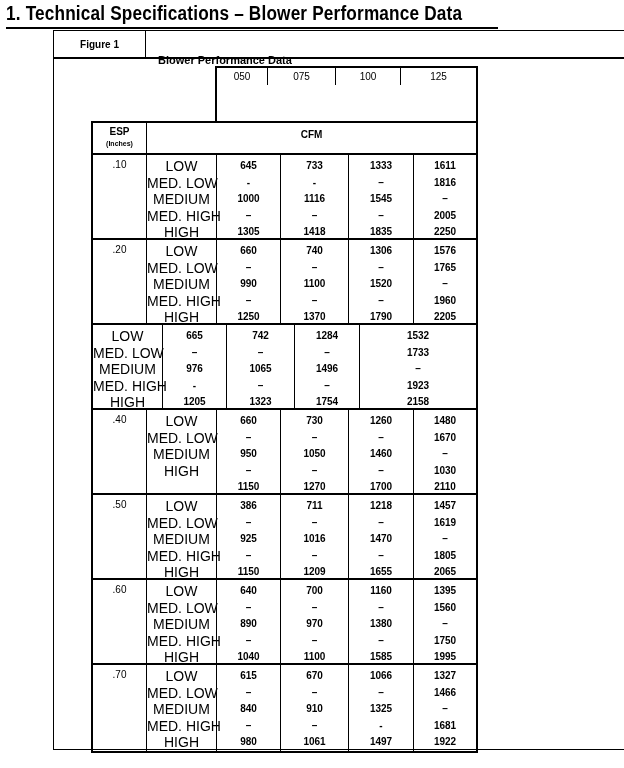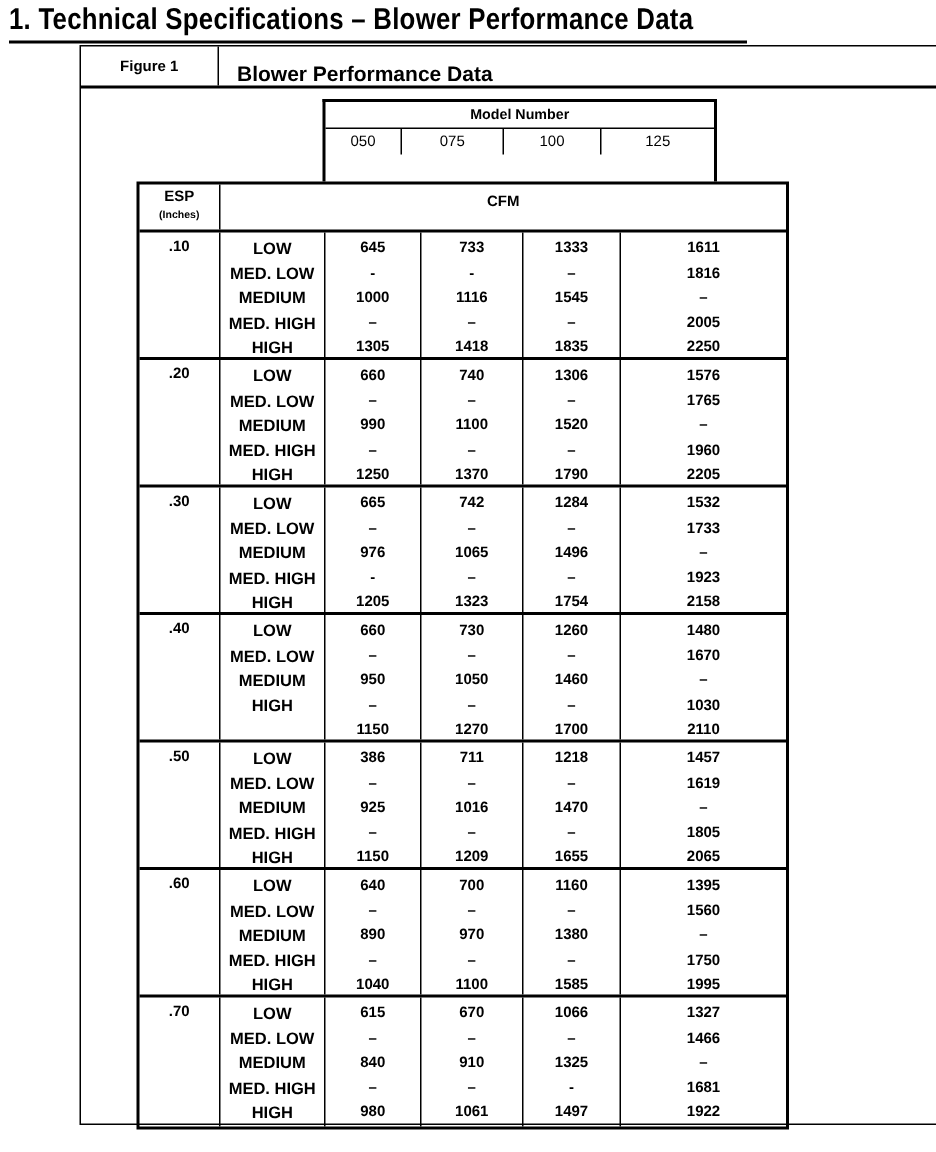--- a/index.html
+++ b/index.html
@@ -9,64 +9,63 @@
            letter-spacing:0.2px; transform:scaleX(0.86); transform-origin:left top;
            white-space:nowrap; }
   .title-rule { position:absolute; left:6px; top:27px; width:492px; height:2px; background:#000; }
   .frame { position:absolute; left:8px; top:30px; width:595px; height:720px;
            border:1.5px solid #000; box-sizing:border-box;margin-left:45px; }
   .fig-row { position:absolute; left:0; top:0; width:100%; height:28px;
              border-bottom:2px solid #000; box-sizing:border-box; }
   .fig-label { position:absolute; left:0; top:0; width:92px; height:26px; border-right:1.5px solid #000;
                font-size:10px; font-weight:bold; display:flex; align-items:center; justify-content:center;
                box-sizing:border-box; }
-  .fig-title { position:absolute; left:104px; top:5px; height:26px; font-size:14px; font-weight:bold;
+  .fig-title { position:absolute; left:104px; top:16px; height:26px; font-size:11px; font-weight:bold;
                display:flex; align-items:center; }
   .model-box { position:absolute; left:215px; top:66px; width:263px; height:55px;
                border:2px solid #000; border-bottom:none; box-sizing:border-box; }
   .model-row { height:18px; border-bottom:1.5px solid #000; box-sizing:border-box;
                font-size:9.5px; font-weight:bold; display:flex; align-items:center; justify-content:center; }
   .model-cols { display:flex; height:17px; border-bottom:none; }
   .model-cols div { font-size:10px; display:flex; align-items:center; justify-content:center;
                     border-right:1.5px solid #000; box-sizing:border-box; }
   .model-cols div:last-child { border-right:none; }
-  .grid { position:absolute; left:91px; top:121px; width:435px; border:2px solid #000; box-sizing:border-box; }
+  .grid { position:absolute; left:91px; top:121px; width:387px; border:2px solid #000; box-sizing:border-box; }
   .hdr { display:flex; height:32px; border-bottom:2px solid #000; box-sizing:border-box; }
   .hdr .esp { width:54px; border-right:1.5px solid #000; box-sizing:border-box; text-align:center;
               font-weight:bold; font-size:10px; padding-top:4px; line-height:10px; }
   .hdr .esp small { font-size:7px; font-weight:bold; display:block; margin-top:2px; }
   .hdr .tap { width:70px; border-right:1.5px solid #000; box-sizing:border-box; font-weight:bold;
               font-size:10px; display:flex; align-items:center; justify-content:center; }
   .hdr .cfm { flex:1; text-align:center; font-weight:bold; font-size:10px; padding-top:6px; }
   .group { display:flex; height:85px; border-bottom:2px solid #000; box-sizing:border-box; }
   .group:last-child { border-bottom:none; height:86px; }
   .group .esp-val { width:54px; border-right:1.5px solid #000; box-sizing:border-box; text-align:center;
-                    font-size:10px; font-weight:bold; padding-top:4px; }
+                    font-size:10px; font-weight:normal; padding-top:4px; }
   .col { box-sizing:border-box; border-right:1.5px solid #000; padding-top:3px; }
   .col:last-child { border-right:none; }
   .col.tap { width:70px; }
   .col.c050 { width:64px; } .col.c075 { width:68px; } .col.c100 { width:65px; } .col.c125 { flex:1; }
   .cell { height:16.5px; line-height:16.5px; text-align:center; font-size:10px; font-weight:bold; white-space:nowrap; }
-  .col.tap .cell { font-weight:bold; font-size:11px; }
+  .col.tap .cell { font-weight:normal; font-size:14px; }
 </style>
 </head>
 <body>
 
 <div class="title">1. Technical  Specifications – Blower Performance Data</div>
 <div class="title-rule"></div>
 
 <div class="frame">
   <div class="fig-row">
     <div class="fig-label">Figure 1</div>
     <div class="fig-title">Blower Performance Data</div>
   </div>
 </div>
 
 <div class="model-box">
-  <div class="model-row">Model Number</div>
   <div class="model-cols">
     <div style="width:51px">050</div>
     <div style="width:68px">075</div>
     <div style="width:65px">100</div>
     <div style="flex:1">125</div>
   </div>
 </div>
 
 <div class="grid">
   <div class="hdr">
@@ -147,21 +146,20 @@
         </div>
         <div class="col c125">
           <div class="cell">1576</div>
           <div class="cell">1765</div>
           <div class="cell">–</div>
           <div class="cell">1960</div>
           <div class="cell">2205</div>
         </div>
       </div>
       <div class="group">
-        <div class="esp-val">.30</div>
         <div class="col tap">
           <div class="cell">LOW</div>
           <div class="cell">MED. LOW</div>
           <div class="cell">MEDIUM</div>
           <div class="cell">MED. HIGH</div>
           <div class="cell">HIGH</div>
         </div>
         <div class="col c050">
           <div class="cell">665</div>
           <div class="cell">–</div>

